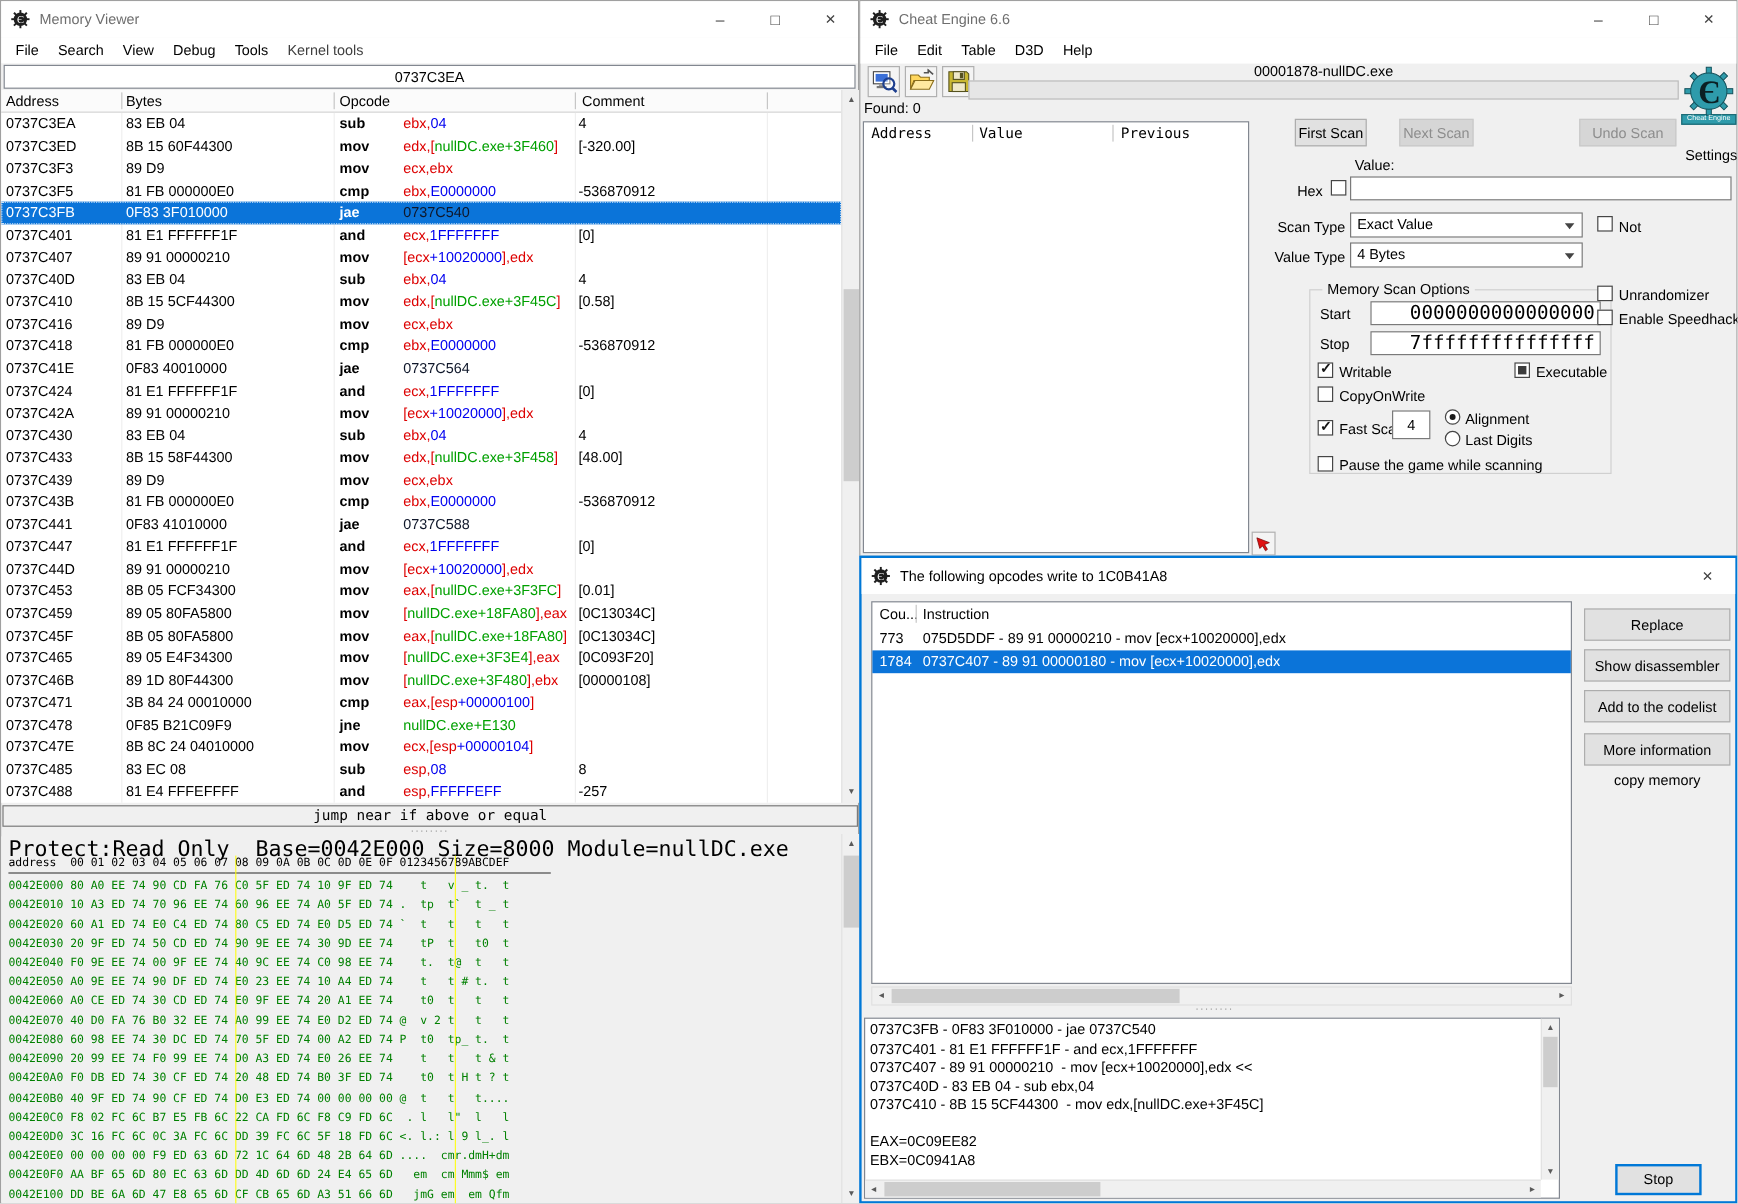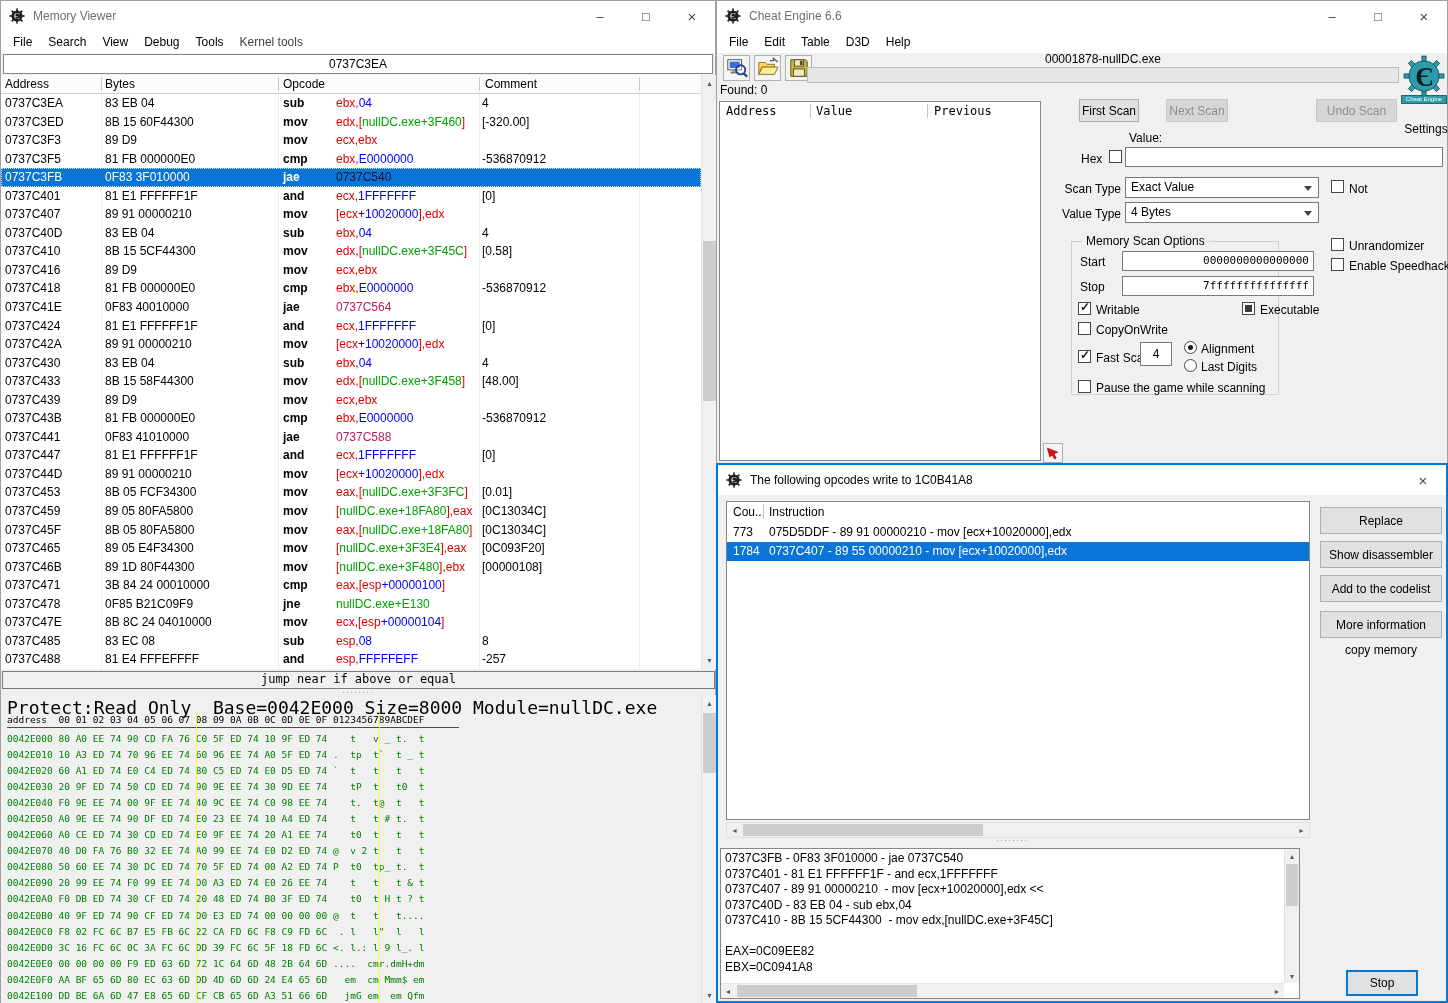--- a/index.html
+++ b/index.html
@@ -40,21 +40,21 @@
   .mv-dishdr { position:absolute; top:74px; left:0; width:700px; height:19px; background:#fbfbfb; border-bottom:1px solid #d0d0d0; }
   .mv-dishdr .hl { position:absolute; top:0; line-height:19px; }
   .hsep { position:absolute; top:2px; bottom:2px; width:1px; background:#c6c6c6; }
   .mv-body { position:absolute; top:93px; left:0; width:700px; height:575px; background:#fff; overflow:hidden; }
   .colline { position:absolute; top:0; bottom:0; width:1px; background:#efefef; }
   .drow { position:relative; height:18.55px; line-height:18.5px; white-space:nowrap; }
   .drow span { position:absolute; }
   .da { left:4px; } .db { left:104px; } .dm { left:282px; font-weight:bold; } .dc { left:481px; }
   .do { left:335px; }
   .do span { position:static; }
-  .o-r { color:#dd0000; } .o-n { color:#0000f0; } .o-g { color:#00a000; } .o-j { color:#be185d; }
+  .o-r { color:#dd0000; } .o-n { color:#0000f0; } .o-g { color:#00a000; } .o-j { color:#0f172a; }
   .drow.sel { background:#0b74d9; outline:1px dotted #cfe4f7; outline-offset:-1px;padding-left:32px; }
   .drow.sel span { color:#fff; }
   .drow.sel .o-j { color:#0f172a; }
   .mv-vscroll { top:74px; left:700px; width:15px; height:594px; border-left:1px solid #e2e2e2; }
   .mv-status { position:absolute; top:670px; left:1px; width:713px; height:18px; border:1px solid #7a7a7a; background:#f0f0f0;
                text-align:center; font-family:"DejaVu Sans Mono",monospace; font-size:12px; line-height:15px; }
   .mv-hex { position:absolute; top:696px; left:0; width:700px; height:307px; background:#f0f0f0;
             font-family:"DejaVu Sans Mono",monospace; color:#008000; }
   .hex-info { position:absolute; left:6px; top:0; font-size:18px; color:#000; white-space:pre; }
   .hex-colhdr { position:absolute; left:6px; top:17px; width:452px; font-size:9.5px; color:#000; white-space:pre; border-bottom:1px solid #4a4a4a; padding-bottom:2px; }
@@ -69,24 +69,24 @@
   .proc { position:absolute; top:51px; left:90px; width:592px; text-align:center; }
   .prog { position:absolute; top:66px; left:90px; width:592px; height:16px; border:1px solid #bcbcbc; background:#e6e6e6; }
   .found { position:absolute; top:82px; left:3px; }
   .flist { position:absolute; top:100px; left:2px; width:322px; height:360px; background:#fff; border:1px solid #828790; }
   .fhdr { position:relative; height:20px; font-family:"DejaVu Sans Mono",monospace; font-size:12px; }
   .fhdr .fl { position:absolute; top:2px; }
   .redbtn { position:absolute; top:442px; left:326px; width:20px; height:20px; background:#f4f4f4; border:1px solid #b0b0b0; display:flex; align-items:center; justify-content:center; }
   .logo { position:absolute; top:54px; left:684px; width:46px; text-align:center; }
   .logoband { margin-top:-5px; background:#2e9bab; border:1px solid #1d6a75; color:#fff; font-size:6px; line-height:7px; }
   .settings { position:absolute; top:121px; left:684px; width:50px; text-align:center; font-size:12px; }
-  .mso { position:absolute; top:240px; left:354px; width:208px; height:154px; border:1px solid #d0d0d0; }
+  .mso { position:absolute; top:240px; left:374px; width:252px; height:154px; border:1px solid #d0d0d0; }
   .mso-title { position:absolute; top:-8px; left:10px; background:#f0f0f0; padding:0 4px; }
   .mso .lbl { position:absolute; }
-  .monofield { font-family:"DejaVu Sans Mono",monospace; font-size:11px; line-height:18px; text-align:right; padding-right:4px; }
+  .monofield { font-family:"DejaVu Sans Mono",monospace; font-size:16px; line-height:18px; text-align:right; padding-right:4px; }
 
   
   .dlg { left:716px; top:463px; width:732px; height:540px; border:2px solid #0078d7; background:#f0f0f0; }
   .dlg .titlebar .ttext { color:#000; }
   .oplist { position:absolute; left:8px; top:36px; width:584px; height:319px; background:#fff; border:1px solid #828790; }
   .ophdr { position:relative; height:21px; }
   .ophdr .lbl { top:3px; }
   .oprow { position:relative; height:19px; line-height:19px; white-space:nowrap; }
   .op-count { position:absolute; left:6px; }
   .op-instr { position:absolute; left:42px; }
@@ -381,21 +381,21 @@
       <div class="hex-colhdr">address  00 01 02 03 04 05 06 07 08 09 0A 0B 0C 0D 0E 0F 0123456789ABCDEF</div>
       <div id="hex-body">
           <div class="hexrow">0042E000 80 A0 EE 74 90 CD FA 76 C0 5F ED 74 10 9F ED 74    t   v _ t.  t</div>
           <div class="hexrow">0042E010 10 A3 ED 74 70 96 EE 74 60 96 EE 74 A0 5F ED 74 .  tp  t`  t _ t</div>
           <div class="hexrow">0042E020 60 A1 ED 74 E0 C4 ED 74 80 C5 ED 74 E0 D5 ED 74 `  t   t   t   t</div>
           <div class="hexrow">0042E030 20 9F ED 74 50 CD ED 74 90 9E EE 74 30 9D EE 74    tP  t   t0  t</div>
           <div class="hexrow">0042E040 F0 9E EE 74 00 9F EE 74 40 9C EE 74 C0 98 EE 74    t.  t@  t   t</div>
           <div class="hexrow">0042E050 A0 9E EE 74 90 DF ED 74 E0 23 EE 74 10 A4 ED 74    t   t # t.  t</div>
           <div class="hexrow">0042E060 A0 CE ED 74 30 CD ED 74 E0 9F EE 74 20 A1 EE 74    t0  t   t   t</div>
           <div class="hexrow">0042E070 40 D0 FA 76 B0 32 EE 74 A0 99 EE 74 E0 D2 ED 74 @  v 2 t   t   t</div>
-          <div class="hexrow">0042E080 50 60 EE 74 30 DC ED 74 70 5F ED 74 00 A2 ED 74 P  t0  tp_ t.  t</div>
+          <div class="hexrow">0042E080 60 98 EE 74 30 DC ED 74 70 5F ED 74 00 A2 ED 74 P  t0  tp_ t.  t</div>
           <div class="hexrow">0042E090 20 99 EE 74 F0 99 EE 74 D0 A3 ED 74 E0 26 EE 74    t   t   t &amp; t</div>
           <div class="hexrow">0042E0A0 F0 DB ED 74 30 CF ED 74 20 48 ED 74 B0 3F ED 74    t0  t H t ? t</div>
           <div class="hexrow">0042E0B0 40 9F ED 74 90 CF ED 74 D0 E3 ED 74 00 00 00 00 @  t   t   t....</div>
           <div class="hexrow">0042E0C0 F8 02 FC 6C B7 E5 FB 6C 22 CA FD 6C F8 C9 FD 6C  . l   l"  l   l</div>
           <div class="hexrow">0042E0D0 3C 16 FC 6C 0C 3A FC 6C DD 39 FC 6C 5F 18 FD 6C &lt;. l.: l 9 l_. l</div>
           <div class="hexrow">0042E0E0 00 00 00 00 F9 ED 63 6D 72 1C 64 6D 48 2B 64 6D ....  cmr.dmH+dm</div>
           <div class="hexrow">0042E0F0 AA BF 65 6D 80 EC 63 6D DD 4D 6D 6D 24 E4 65 6D   em  cm Mmm$ em</div>
           <div class="hexrow">0042E100 DD BE 6A 6D 47 E8 65 6D CF CB 65 6D A3 51 66 6D   jmG em  em Qfm</div>
         </div>
       <div class="yline" style="left:195px"></div>
@@ -586,21 +586,21 @@
         <span class="lbl" style="left:42px">Instruction</span>
         <div class="hsep" style="left:36px;top:2px;bottom:4px"></div>
       </div>
       <div id="oprows">
           <div class="oprow">
             <span class="op-count">773</span>
             <span class="op-instr">075D5DDF - 89 91 00000210  - mov [ecx+10020000],edx</span>
           </div>
           <div class="oprow sel">
             <span class="op-count">1784</span>
-            <span class="op-instr">0737C407 - 89 55 00000210  - mov [ecx+10020000],edx</span>
+            <span class="op-instr">0737C407 - 89 91 00000180  - mov [ecx+10020000],edx</span>
           </div>
         </div>
     </div>
 
     <div class="sbar op-hscroll">
       <div class="sarr" style="left:0;top:0;width:15px;height:14px">◄</div>
       <div class="sarr" style="right:0;top:0;width:15px;height:14px">►</div>
       <div class="sthumb" style="left:16px;top:1px;height:12px;width:240px"></div>
     </div>
 

